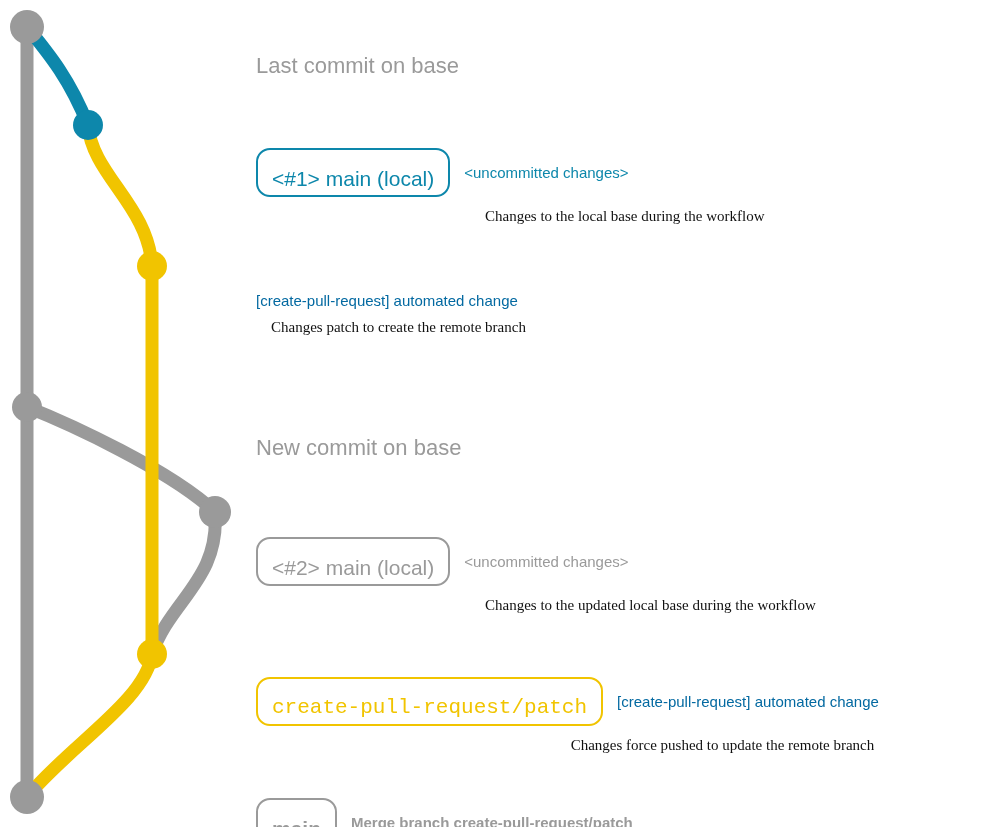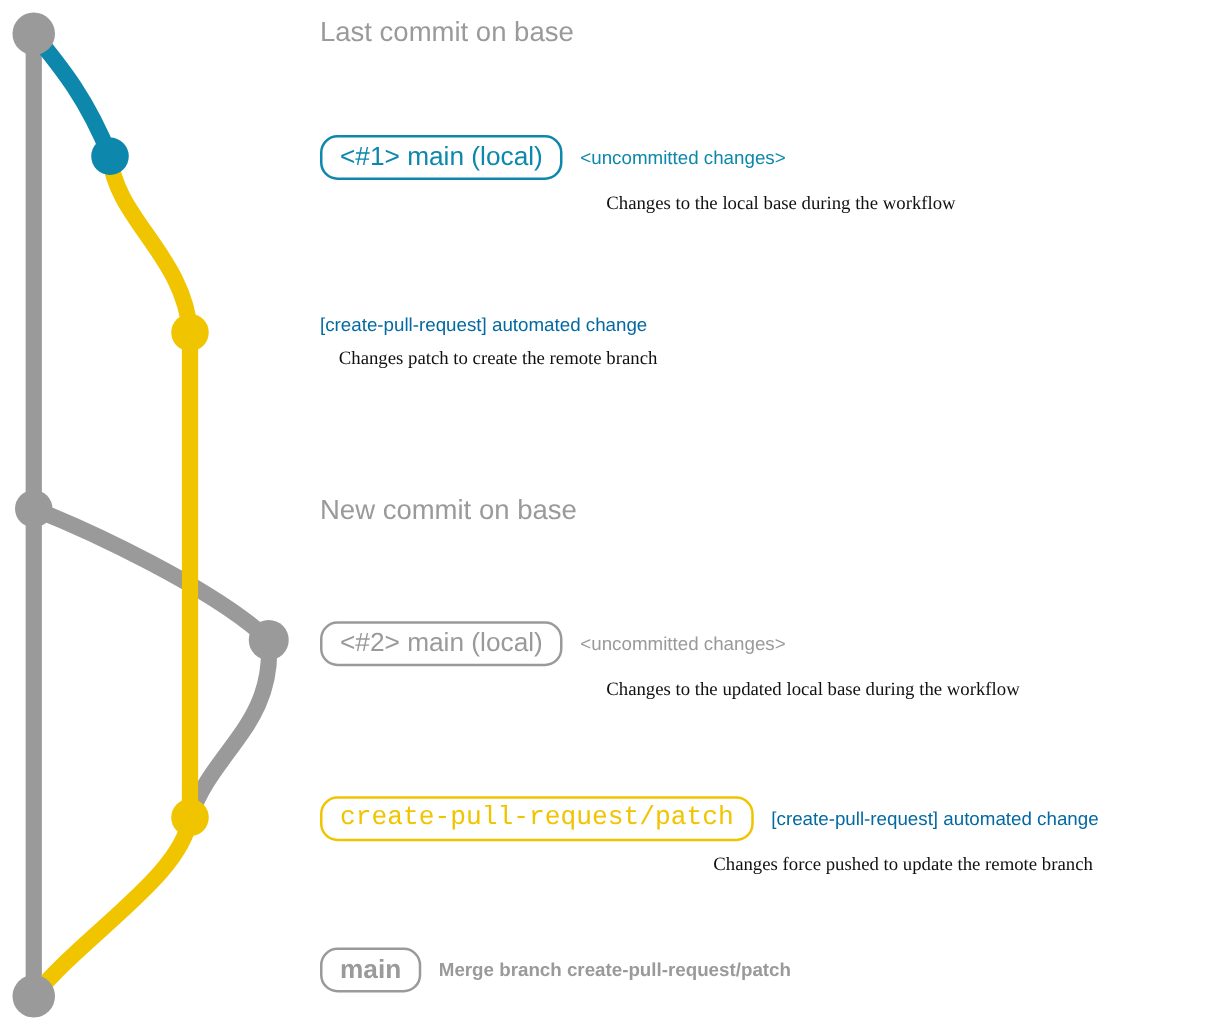--- a/index.html
+++ b/index.html
@@ -24,34 +24,35 @@
     left: 0;
     top: 0;
     width: 260px;
     height: 827px;
   }
 
   
   .row {
     position: absolute;
     display: block;
+    margin-top: 40px;
   }
   .row-line {
     display: flex;
     align-items: center;
     white-space: nowrap;
   }
   .pill {
     display: inline-flex;
     align-items: center;
     justify-content: center;
     box-sizing: border-box;
     border: 2px solid #9a9a9a;
     border-radius: 14px;
-    padding: 5px 14px 6px 14px;
+    padding: 18px 14px 6px 14px;
     font-size: 21px;
     line-height: 1;
     color: #9a9a9a;
     background: #ffffff;
     font-family: "Liberation Sans", sans-serif;
   }
   .pill.teal   { border-color: #0d87ab; color: #0d87ab; }
   .pill.yellow { border-color: #f1c400; color: #f1c400; font-family: Liberation Mono, monospace; }
   .pill.gray   { border-color: #9a9a9a; color: #9a9a9a; }
 

